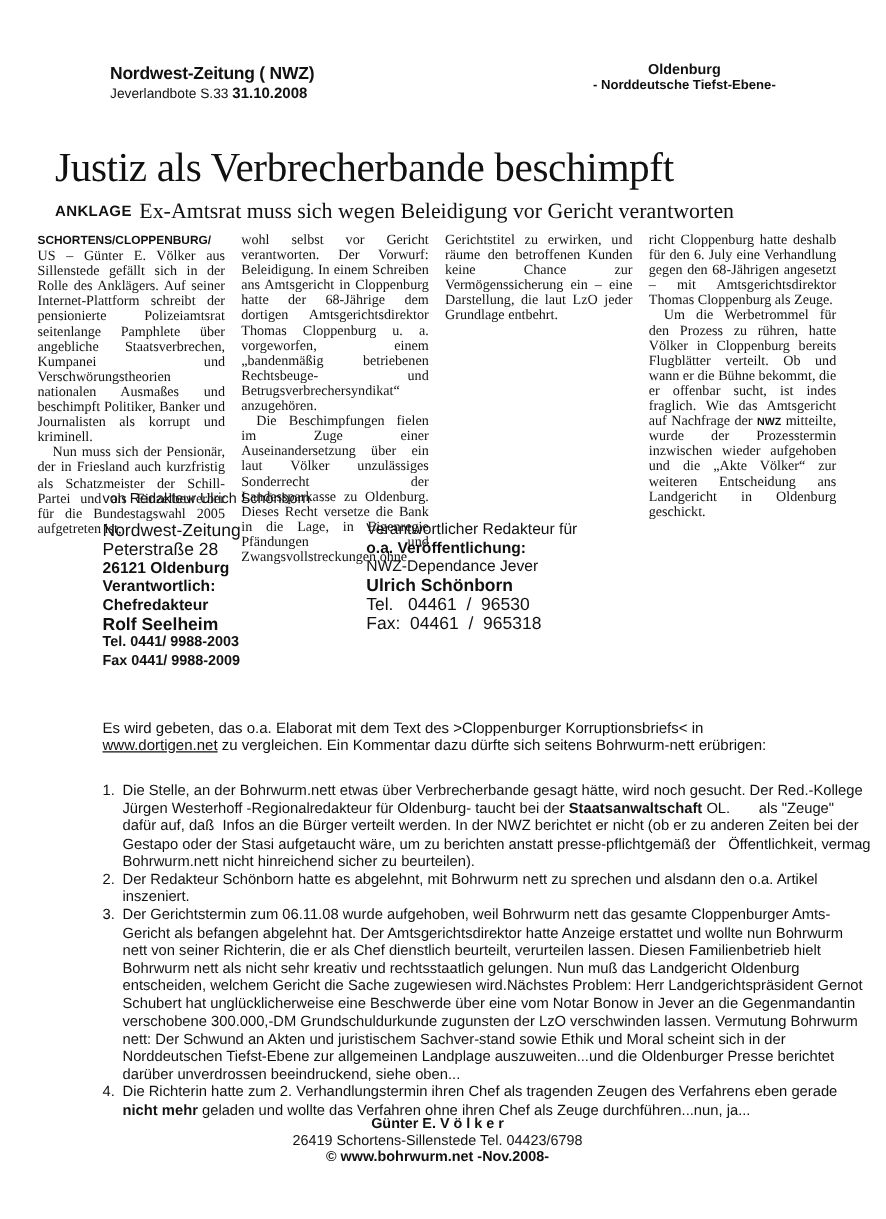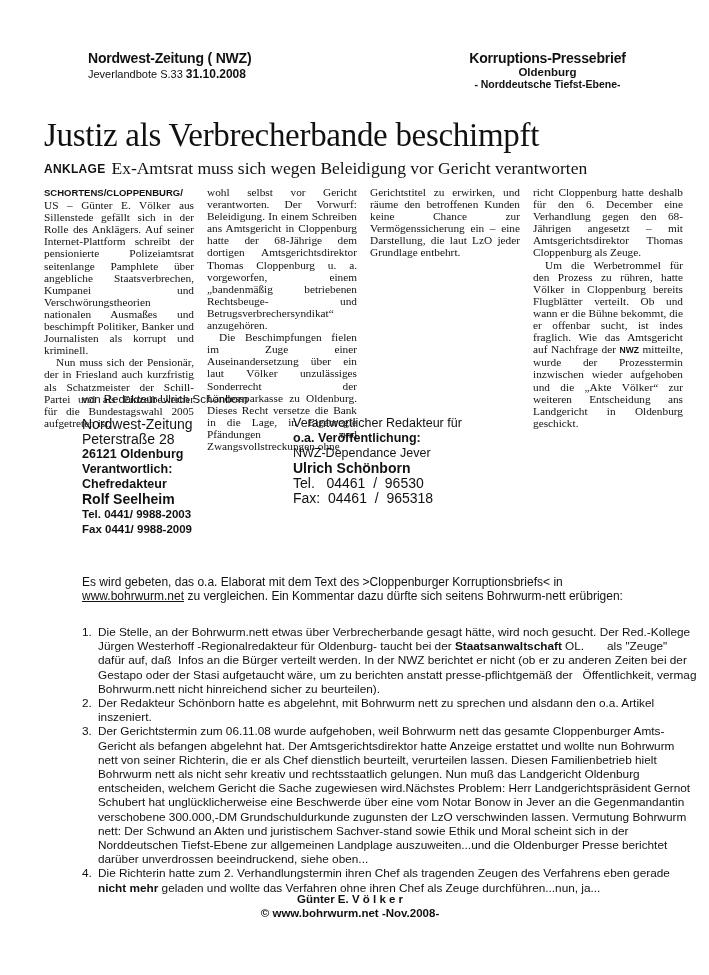--- a/index.html
+++ b/index.html
@@ -15,21 +15,21 @@
 
   .hdr-right { left: 450px; top: 50px; width: 195px; text-align: center; }
   .hdr-right .r1 { font-size: 14px; font-weight: bold; letter-spacing: -0.2px; }
   .hdr-right .r2 { font-size: 11.5px; font-weight: bold; }
   .hdr-right .r3 { font-size: 10.5px; font-weight: bold; }
 
   .headline { left: 44px; top: 116px; font-size: 33px; letter-spacing: -0.3px; line-height: 38px; }
   .subline { left: 44px; top: 157px; font-size: 17.5px; line-height: 22px; white-space: nowrap; }
   .subline .kicker { font-family: "Liberation Sans", sans-serif; font-weight: 900; font-size: 12px; letter-spacing: 0.3px; margin-right: 6px; vertical-align: 1px; }
 
-  .article { left: 44px; top: 186px; width: 640px; display: flex; gap: 13px; }
+  .article { left: 30px; top: 186px; width: 640px; display: flex; gap: 13px; }
   .col { width: 150px; font-family: "Liberation Serif", serif; font-size: 11.3px; line-height: 12.1px; text-align: justify; }
   .col p { margin: 0; }
   .col p.ind { text-indent: 12px; }
   .dateline { font-family: "Liberation Sans", sans-serif; font-weight: bold; font-size: 9.5px; }
   .nwz-small { font-family: "Liberation Sans", sans-serif; font-weight: bold; font-size: 8.5px; }
 
   .byline { left: 82px; top: 393px; font-size: 11.5px; }
 
   .contact-left { left: 82px; top: 417px; font-size: 12.5px; line-height: 15px; }
   .contact-left .big { font-size: 14px; }
@@ -54,21 +54,20 @@
 
 <div class="abs hdr-left sans">
   <div class="t1">Nordwest-Zeitung ( NWZ)</div>
   <div class="t2">
     <span>Jeverlandbote S.33</span>
     <b>31.10.2008</b>
   </div>
 </div>
 
 <div class="abs hdr-right sans">
-  <div class="r1">Korruptions-Pressebrief</div>
   <div class="r2">Oldenburg</div>
   <div class="r3">- Norddeutsche Tiefst-Ebene-</div>
 </div>
 
 <div class="abs headline serif">Justiz als Verbrecherbande beschimpft</div>
 <div class="abs subline serif">
   <span class="kicker">ANKLAGE</span><span>Ex-Amtsrat muss sich wegen Beleidigung vor Gericht verantworten</span>
 </div>
 
 <div class="abs article">
@@ -78,21 +77,21 @@
     <p class="ind">Nun muss sich der Pensionär, der in Friesland auch kurzfristig als Schatzmeister der Schill-Partei und als Einzelbewerber für die Bundestagswahl 2005 aufgetreten ist,</p>
   </div>
   <div class="col">
     <p>wohl selbst vor Gericht verantworten. Der Vorwurf: Beleidigung. In einem Schreiben ans Amtsgericht in Cloppenburg hatte der 68-Jährige dem dortigen Amtsgerichtsdirektor Thomas Cloppenburg u. a. vorgeworfen, einem „bandenmäßig betriebenen Rechtsbeuge- und Betrugsverbrechersyndikat“ anzugehören.</p>
     <p class="ind">Die Beschimpfungen fielen im Zuge einer Auseinandersetzung über ein laut Völker unzulässiges Sonderrecht der Landessparkasse zu Oldenburg. Dieses Recht versetze die Bank in die Lage, in Eigenregie Pfändungen und Zwangsvollstreckungen ohne</p>
   </div>
   <div class="col">
     <p>Gerichtstitel zu erwirken, und räume den betroffenen Kunden keine Chance zur Vermögenssicherung ein – eine Darstellung, die laut LzO jeder Grundlage entbehrt.</p>
   </div>
   <div class="col">
-    <p>richt Cloppenburg hatte deshalb für den 6. December eine Verhandlung gegen den 68-Jährigen angesetzt – mit Amtsgerichtsdirektor Thomas Cloppenburg als Zeuge.</p>
+    <p>richt Cloppenburg hatte deshalb für den 6. July eine Verhandlung gegen den 68-Jährigen angesetzt – mit Amtsgerichtsdirektor Thomas Cloppenburg als Zeuge.</p>
     <p class="ind"><span>Um die Werbetrommel für den Prozess zu rühren, hatte Völker in Cloppenburg bereits Flugblätter verteilt. Ob und wann er die Bühne bekommt, die er offenbar sucht, ist indes fraglich. Wie das Amtsgericht auf Nachfrage der</span> <span class="nwz-small">NWZ</span> <span>mitteilte, wurde der Prozesstermin inzwischen wieder aufgehoben und die „Akte Völker“ zur weiteren Entscheidung ans Landgericht in Oldenburg geschickt.</span></p>
   </div>
 </div>
 
 <div class="abs byline sans">von Redakteur Ulrich Schönborn</div>
 
 <div class="abs contact-left sans">
   <div class="big">Nordwest-Zeitung</div>
   <div class="big">Peterstraße 28</div>
   <div style="font-weight:bold">26121 Oldenburg</div>
@@ -107,21 +106,21 @@
   <div>Verantwortlicher Redakteur für</div>
   <div style="font-weight:bold">o.a. Veröffentlichung:</div>
   <div>NWZ-Dependance Jever</div>
   <div style="font-weight:bold" class="big">Ulrich Schönborn</div>
   <div class="big" style="white-space:pre">Tel.   04461  /  96530</div>
   <div class="big" style="white-space:pre">Fax:  04461  /  965318</div>
 </div>
 
 <div class="abs kurz sans">
   <div>Es wird gebeten, das o.a. Elaborat mit dem Text des &gt;Cloppenburger Korruptionsbriefs&lt; in</div>
-  <div><a>www.bohrwurm.net</a><span> zu vergleichen. Ein  Kommentar dazu dürfte sich seitens Bohrwurm-nett erübrigen:</span></div>
+  <div><a>www.dortigen.net</a><span> zu vergleichen. Ein  Kommentar dazu dürfte sich seitens Bohrwurm-nett erübrigen:</span></div>
 </div>
 
 <div class="abs list sans">
   <div class="item">
     <span class="num">1.</span>
     <span class="txt"><span>Die Stelle, an der Bohrwurm.nett etwas über Verbrecherbande gesagt hätte, wird noch gesucht. Der Red.-Kollege Jürgen Westerhoff -Regionalredakteur für Oldenburg- taucht bei der </span><b>Staatsanwaltschaft</b><span style="white-space:pre-wrap"> OL.       als "Zeuge" dafür auf, daß  Infos an die Bürger verteilt werden. In der NWZ berichtet er nicht (ob er zu anderen Zeiten bei der Gestapo oder der Stasi aufgetaucht wäre, um zu berichten anstatt presse-pflichtgemäß der   Öffentlichkeit, vermag Bohrwurm.nett nicht hinreichend sicher zu beurteilen).</span></span>
   </div>
   <div class="item">
     <span class="num">2.</span>
     <span class="txt">Der Redakteur Schönborn hatte es abgelehnt, mit Bohrwurm nett  zu sprechen und alsdann den o.a. Artikel inszeniert.</span>
@@ -131,14 +130,15 @@
     <span class="txt">Der Gerichtstermin zum 06.11.08 wurde aufgehoben, weil Bohrwurm nett das gesamte Cloppenburger Amts-Gericht als befangen abgelehnt hat. Der Amtsgerichtsdirektor hatte Anzeige erstattet und wollte nun Bohrwurm nett von seiner Richterin, die er als  Chef dienstlich beurteilt, verurteilen lassen. Diesen Familienbetrieb hielt Bohrwurm nett als nicht sehr kreativ und rechtsstaatlich gelungen. Nun muß das Landgericht Oldenburg entscheiden, welchem Gericht die Sache zugewiesen wird.Nächstes  Problem: Herr Landgerichtspräsident  Gernot Schubert hat unglücklicherweise  eine Beschwerde über eine vom Notar Bonow in Jever an die  Gegenmandantin verschobene 300.000,-DM Grundschuldurkunde zugunsten der LzO verschwinden lassen. Vermutung Bohrwurm nett: Der Schwund an Akten und juristischem  Sachver-stand sowie Ethik und Moral  scheint sich  in der  Norddeutschen Tiefst-Ebene  zur allgemeinen Landplage auszuweiten...und die Oldenburger Presse berichtet darüber unverdrossen  beeindruckend, siehe oben...</span>
   </div>
   <div class="item">
     <span class="num">4.</span>
     <span class="txt"><span>Die Richterin hatte  zum 2. Verhandlungstermin ihren Chef als tragenden Zeugen des Verfahrens eben gerade </span><b>nicht mehr</b><span> geladen und wollte das Verfahren ohne  ihren Chef als Zeuge durchführen...nun, ja...</span></span>
   </div>
 </div>
 
 <div class="abs footer sans">
   <div class="name">Günter E. V ö l k e r</div>
+  <div>26419 Schortens-Sillenstede Tel. 04423/6798</div>
   <div class="copy">© www.bohrwurm.net -Nov.2008-</div>
 </div>
 
 </body></html>

